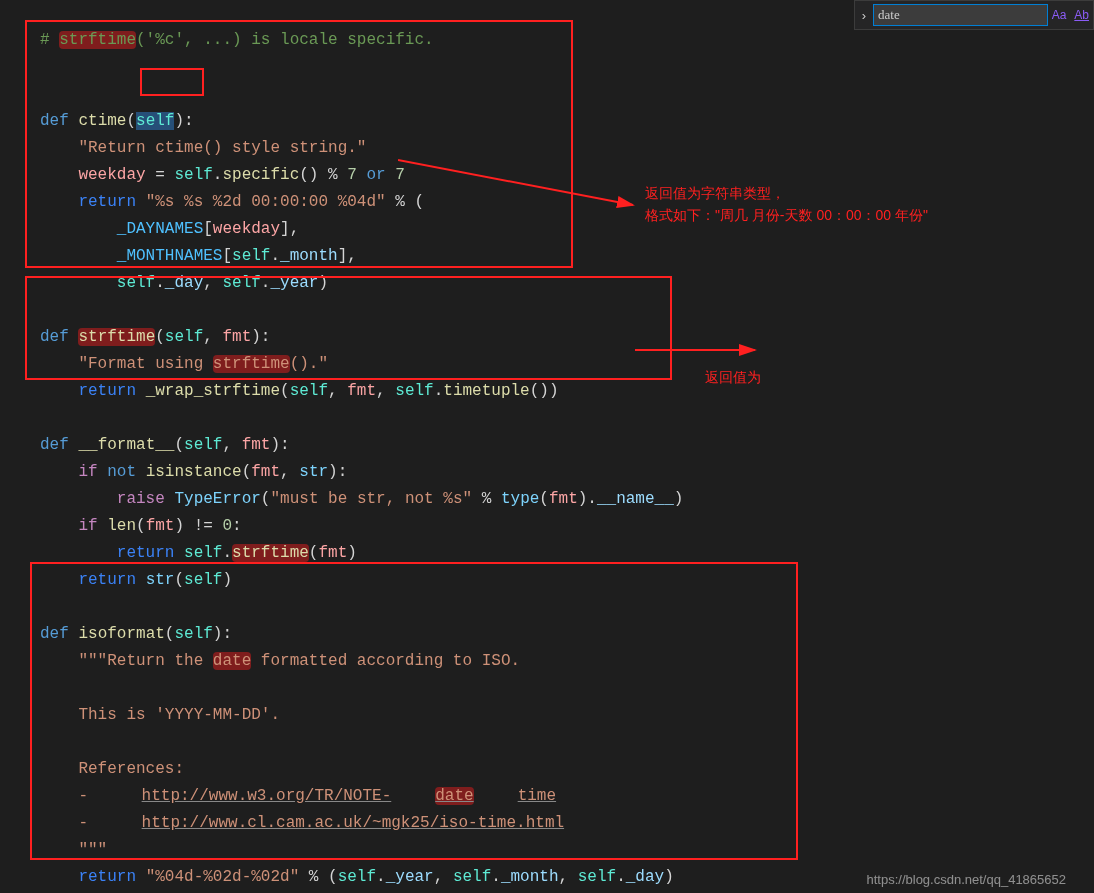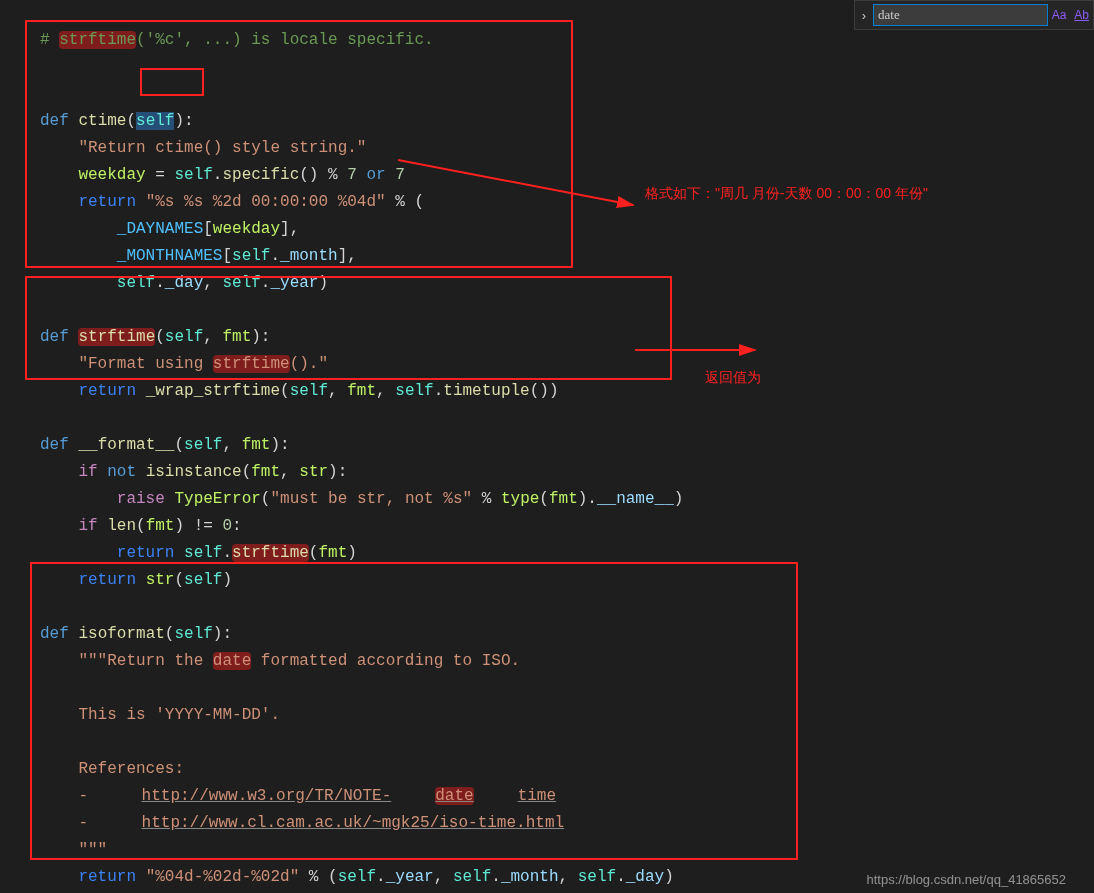--- a/index.html
+++ b/index.html
@@ -17,27 +17,27 @@
     padding: 0 0 0 40px;
     line-height: 27px;
     white-space: pre;
   }
   .kw-def { color: #569cd6; }
   .kw-return { color: #3b82f6; }
   .kw-if { color: #c586c0; }
   .kw-or { color: #569cd6; }
   .kw-not { color: #569cd6; }
   .fn-name { color: #dcdcaa; }
-  .param { color: #bef264; font-family: Liberation Mono, monospace; }
+  .param { color: #fca5a5; font-family: Liberation Mono, monospace; }
   .self { color: #5eead4; }
   .str { color: #ce9178; }
   .num { color: #b5cea8; }
   .const { color: #4fc1ff; }
   .call { color: #dcdcaa; }
-  .type { color: #bef264; margin-top: 44px; }
+  .type { color: #7dd3fc; margin-top: 44px; }
   .prop { color: #9cdcfe; }
   .comment { color: #6a9955; }
   .hl-kw { background: #264f78; }
   .hl-word { background: #7f1d1d; border-radius:4px;}
   .underline { text-decoration: underline; text-decoration-color: #888; margin-left: 44px; }
 
   .redbox { position: absolute; border: 2px solid #ff2020; pointer-events: none; z-index: 5; }
   .smallredbox { position: absolute; border: 2px solid #ff2020; pointer-events: none; z-index:6; }
 
   .arrow-svg { position: absolute; pointer-events: none; z-index: 6; }
@@ -145,17 +145,18 @@
 <svg class="arrow-svg" style="left:635px; top:340px; width:130px; height:20px;">
   <defs>
       <marker id="ah2" markerWidth="10" markerHeight="10" refX="8" refY="3" orient="auto">
         <path d="M0,0 L9,3 L0,6 Z" fill="#ff2020"></path>
       </marker>
     </defs>
   <line x1="0" y1="10" x2="120" y2="10" stroke="#ff2020" stroke-width="2" marker-end="url(#ah2)"></line>
 </svg>
 
 <div class="annot" style="left:645px; top:182px;">
+  <div>返回值为字符串类型，</div>
   <div>格式如下："周几 月份-天数 00：00：00 年份"</div>
 </div>
 <div class="annot" style="left:705px; top:366px;">返回值为</div>
 
 <div class="watermark">https://blog.csdn.net/qq_41865652</div>
 
 </body></html>

